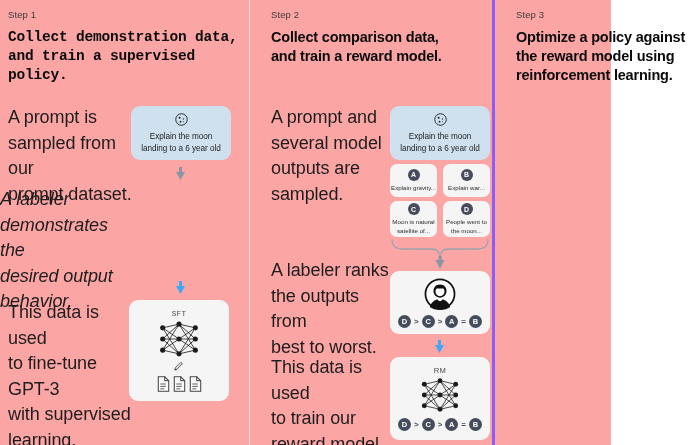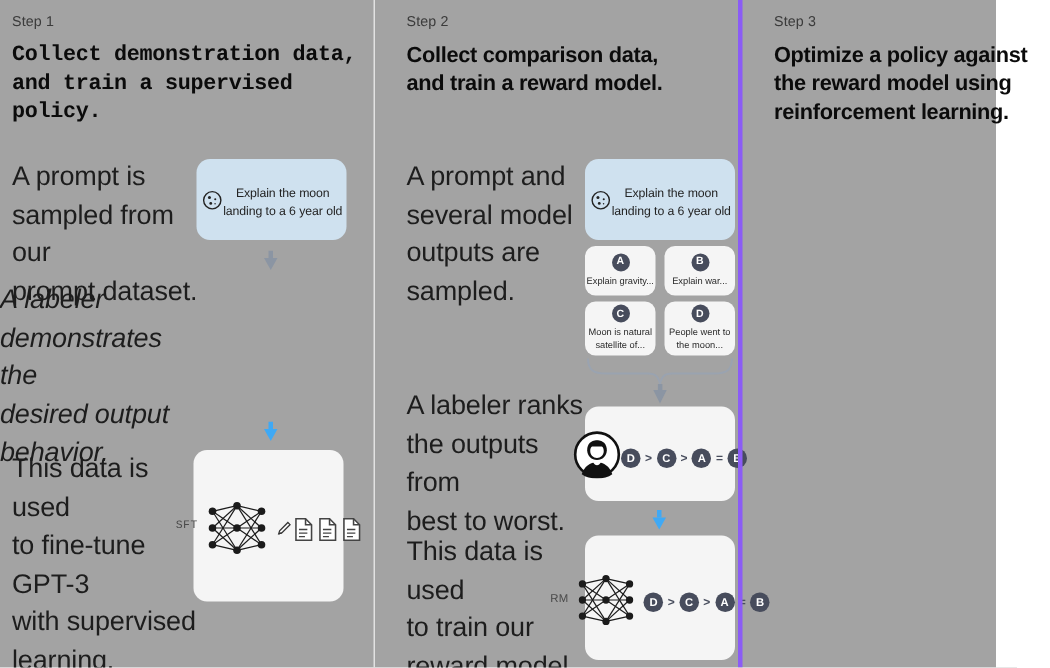--- a/index.html
+++ b/index.html
@@ -2,21 +2,21 @@
 <html><head>
 <meta charset="utf-8">
 <style>
   * { box-sizing: border-box; margin: 0; padding: 0; }
   html, body {
     width: 700px; height: 445px;
     background: #ffffff;
     font-family: "Liberation Sans", "DejaVu Sans", sans-serif;
     overflow: hidden;
   }
-  .board { position: relative; width: 664px; height: 445px; background:#a3a3a3; }
+  .board { position: relative; width: 611px; height: 445px; background:#fca5a5; }
 
   .col { position: absolute; top: 0; height: 445px; }
   .col1 { left: 0;   width: 249px; }
   .col2 { left: 249px; width: 259px; border-left: 1px solid #e2e2e2; }
   .col3 { left: 492px; width: 192px; border-left: 3px solid #8b5cf6; }
 
   .col-inner { position: relative; height: 100%; }
   .c1-pad { padding-left: 8px; }
   .c2-pad { padding-left: 21px; }
   .c3-pad { padding-left: 21px; }
@@ -42,21 +42,21 @@
   .card.blue { background: #cfe1ef; }
   .card-text {
     font-size: 8.2px; color: #232323; text-align: center;
     line-height: 1.45; letter-spacing: -.05px;
   }
   .card-title {
     font-size: 7.6px; color: #4a4a4a; text-align: center; letter-spacing:.3px;
   }
 
   .center-col {
-    display: flex; flex-direction: row; align-items: center;
+    display: flex; flex-direction: column; align-items: center;
     justify-content: center; height: 100%; width: 100%;
   }
 
   
   .arrow { position: absolute; width: 11px; }
   .arrow svg { display: block; }
 
   
   .opt {
     position: absolute; border-radius: 7px; background: #f5f5f5;

